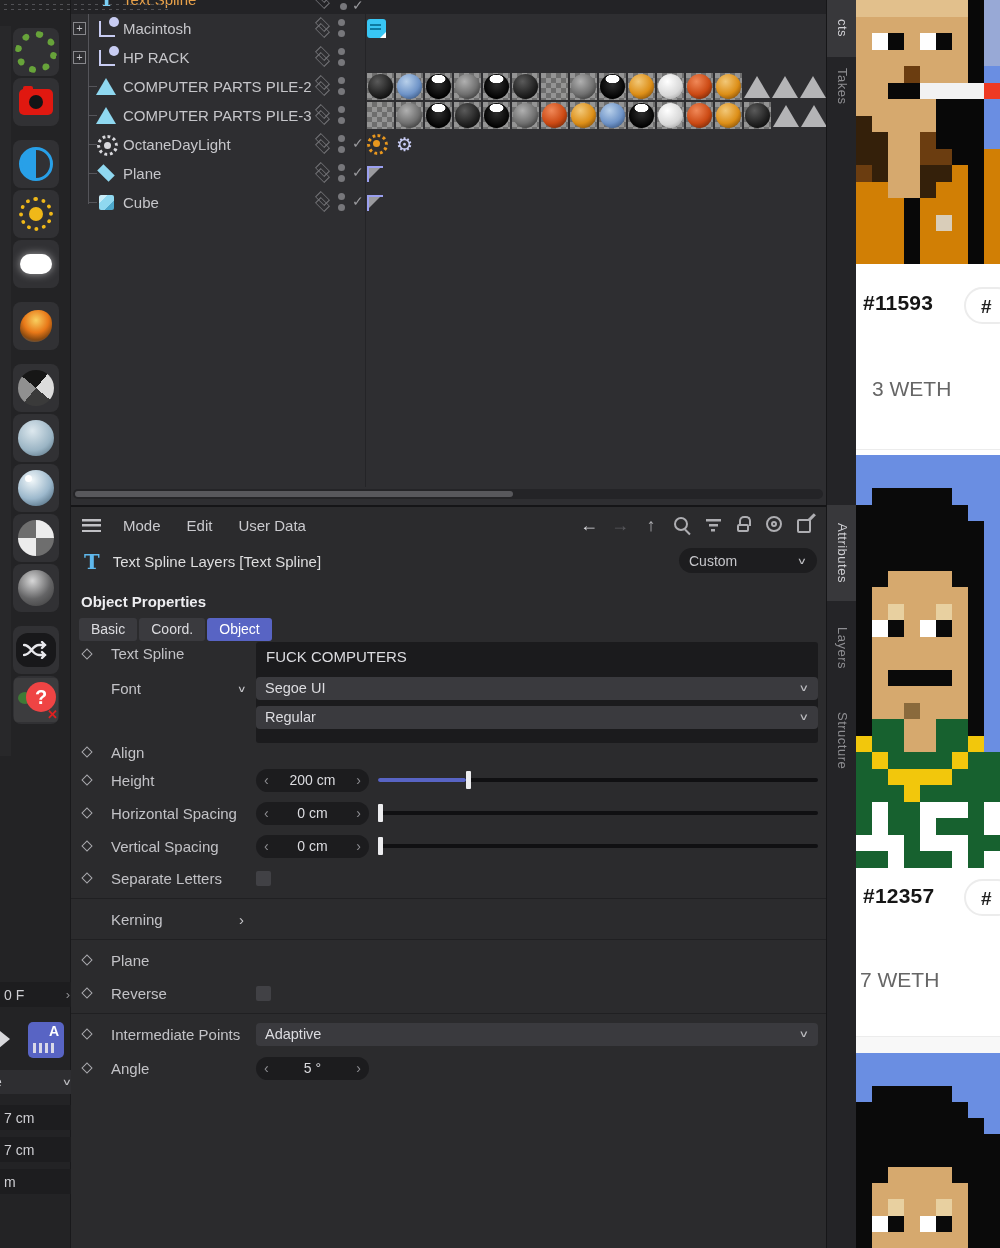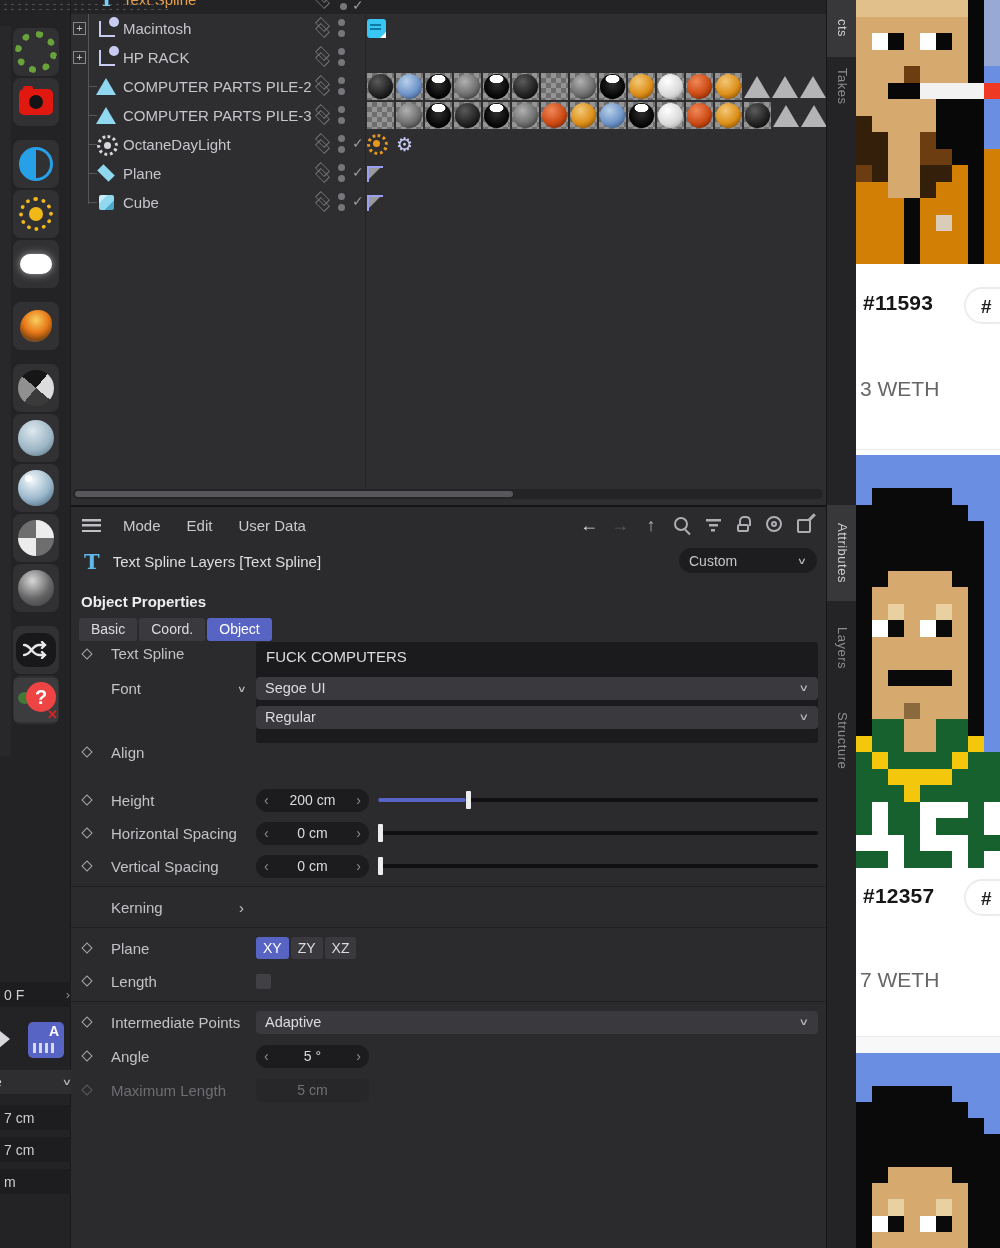--- a/index.html
+++ b/index.html
@@ -535,21 +535,21 @@
         <span class="dd">∨</span>
           </div>
         </div>
     </div>
 
     <div class="arow" style="margin-top:9px;">
       <span class="dia"></span>
       <span class="albl">Align</span>
     </div>
 
-    <div class="arow" style="margin-top:22px;">
+    <div class="arow" style="margin-top:2px;">
       <span class="dia"></span>
       <span class="albl">Height</span>
       <div class="actl">
         <div class="spin">
           <span class="sar">‹</span>
           <span class="sval">200 cm</span>
           <span class="sar">›</span>
         </div>
         <div class="slider">
           <div class="track"></div>
@@ -584,45 +584,45 @@
           <span class="sval">0 cm</span>
           <span class="sar">›</span>
         </div>
         <div class="slider">
           <div class="track"></div>
             <div class="handle" style="left:0;"></div>
         </div>
       </div>
     </div>
 
+    <div class="arow" style="margin-top:6px;">
+      <span class="dia"></span>
+      <span class="albl">Separate Letters</span>
+      <div class="actl">
+          <span class="chk"></span>
+        </div>
+    </div>
 
     <div class="hdiv"></div>
 
     <div class="arow">
       <span class="albl">Kerning</span>
       <span class="expand-r">›</span>
     </div>
 
     <div class="hdiv"></div>
 
     <div class="arow">
       <span class="dia"></span>
       <span class="albl">Plane</span>
-      <div class="actl">
-          <div class="btnrow">
-        <span class="btn small active">XY</span>
-        <span class="btn small">ZY</span>
-        <span class="btn small">XZ</span>
-      </div>
-        </div>
     </div>
 
     <div class="arow" style="margin-top:7px;">
       <span class="dia"></span>
-      <span class="albl">Length</span>
+      <span class="albl">Reverse</span>
       <div class="actl">
           <span class="chk"></span>
         </div>
     </div>
 
     <div class="hdiv"></div>
 
     <div class="arow">
       <span class="dia"></span>
       <span class="albl">Intermediate Points</span>
@@ -640,27 +640,20 @@
       <span class="albl">Angle</span>
       <div class="actl">
         <div class="spin">
           <span class="sar">‹</span>
           <span class="sval">5 °</span>
           <span class="sar">›</span>
         </div>
       </div>
     </div>
 
-    <div class="arow" style="margin-top:8px;">
-      <span class="dia dim2"></span>
-      <span class="albl dim">Maximum Length</span>
-      <div class="actl">
-          <div class="dfield">5 cm</div>
-        </div>
-    </div>
   </div>
 
   <div id="side-tabs">
       <div class="vtab active" style="top: 0px; height: 57px;">cts</div>
       <div class="vtab" style="top: 60px; height: 52px;">Takes</div>
       <div class="vtab active" style="top: 505px; height: 96px;">Attributes</div>
       <div class="vtab" style="top: 609px; height: 78px;">Layers</div>
       <div class="vtab" style="top: 691px; height: 100px;">Structure</div>
     </div>
 
@@ -1147,20 +1140,20 @@
           <i style="background: rgb(214, 169, 110);"></i>
           <i style="background: rgb(214, 169, 110);"></i>
           <i style="background: rgb(214, 169, 110);"></i>
           <i style="background: rgb(214, 169, 110);"></i>
           <i style="background: rgb(10, 10, 10);"></i>
           <i style="background: rgb(10, 10, 10);"></i>
         </div>
       </div>
     <span class="nftid" style="left:7px;top:291px;">#11593</span>
     <div class="pill" style="left:108px;top:287px;">#</div>
-    <span class="nftprice" style="left:4px;top:377px;">3 WETH</span>
+    <span class="nftprice" style="left:16px;top:377px;">3 WETH</span>
     <span class="nftid" style="left:7px;top:884px;">#12357</span>
     <div class="pill" style="left:108px;top:879px;">#</div>
     <span class="nftprice" style="left:4px;top:968px;">7 WETH</span>
   </div>
 
   <div class="grip"></div>
 </div>
 
 </body></html>

